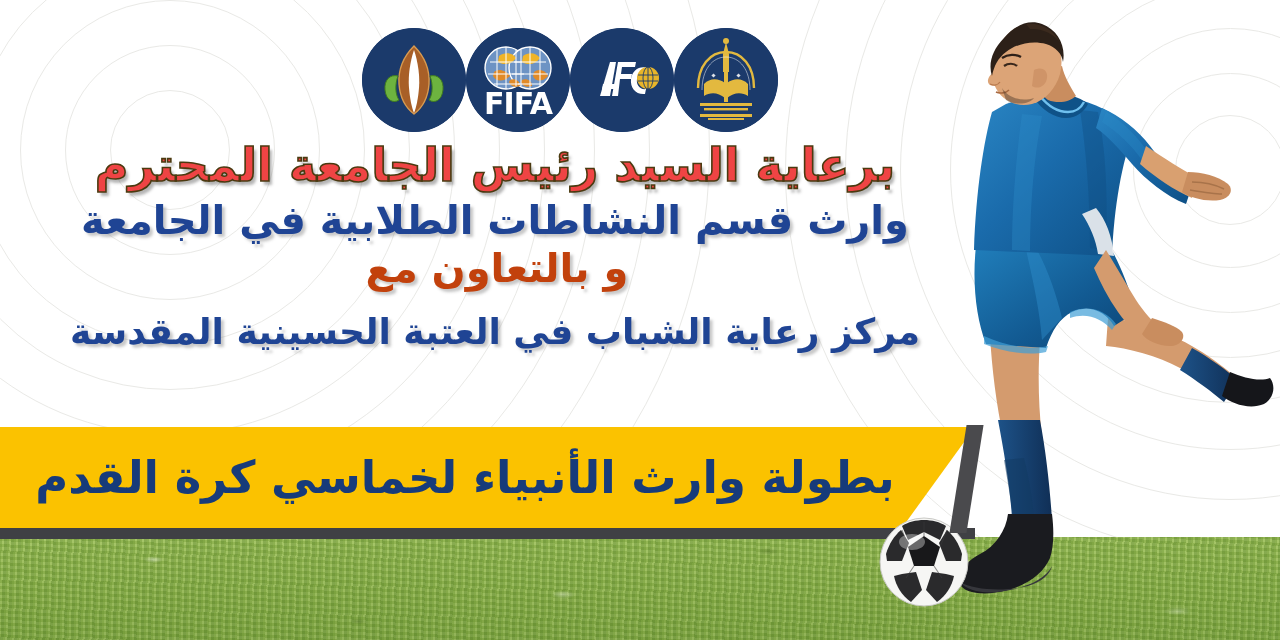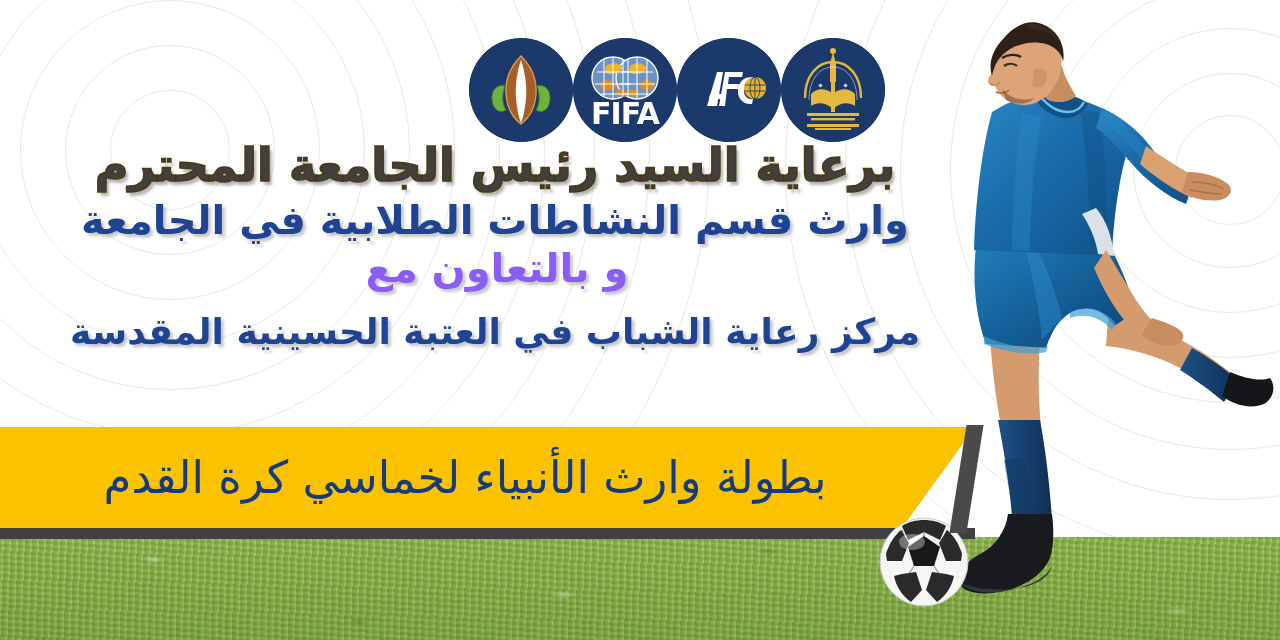--- a/index.html
+++ b/index.html
@@ -30,25 +30,25 @@
     border: 1px solid #e9e9e6;
     box-sizing: border-box;
   }
   #rings-left  { left: -210px; top: -230px; width: 760px; height: 760px; }
   #rings-right { left: 880px;  top: -180px; width: 700px; height: 700px; }
 
   
   #logo-row {
     position: absolute;
     left: 255px;
-    top: 28px;
+    top: 18px;
     width: 630px;
     height: 124px;
     display: flex;
-    justify-content: flex-end;
+    justify-content: center;
     align-items: center;
   }
   .logo {
     width: 104px;
     height: 104px;
     border-radius: 50%;
     background: #1b3a6b;
     position: relative;
     overflow: hidden;
     flex: 0 0 auto;
@@ -66,34 +66,34 @@
   }
   .tline {
     font-family: "DejaVu Sans", sans-serif;
     font-weight: bold;
     line-height: 1.0;
     white-space: nowrap;
     letter-spacing: -0.5px;
   }
   #line-1 {
     font-size: 46px;
-    color: #404040;
+    color: #ef4444;
     -webkit-text-stroke: 1.6px #4a3a10;
     text-shadow: 3px 4px 3px rgba(90,90,90,0.45);
     padding: 4px 0 6px 0;
   }
   #line-2 {
     font-size: 40px;
     color: #1f4494;
     text-shadow: 3px 3px 3px rgba(130,130,130,0.45);
     padding: 6px 0 4px 0;
   }
   #line-3 {
     font-size: 40px;
-    color: #8b5cf6;
+    color: #c2410c;
     text-shadow: 3px 3px 3px rgba(130,130,130,0.45);
     padding: 4px 0 4px 4px;
   }
   #line-4 {
     font-size: 36px;
     color: #1f4494;
     text-shadow: 3px 3px 3px rgba(130,130,130,0.45);
     padding: 4px 0 4px 0;
     margin-top: 18px;
   }
@@ -114,21 +114,21 @@
     left: 0;
     top: 427px;
     width: 930px;
     height: 101px;
     display: flex;
     align-items: center;
     justify-content: center;
     direction: rtl;
     z-index: 5;
     font-family: "DejaVu Sans", sans-serif;
-    font-weight: normal;
+    font-weight: bold;
     font-size: 45px;
     color: #173b7a;
     white-space: nowrap;
     letter-spacing: -0.5px;
   }
   #banner-slash {
     position: absolute;
     left: 958px;
     top: 425px;
     width: 17px;

